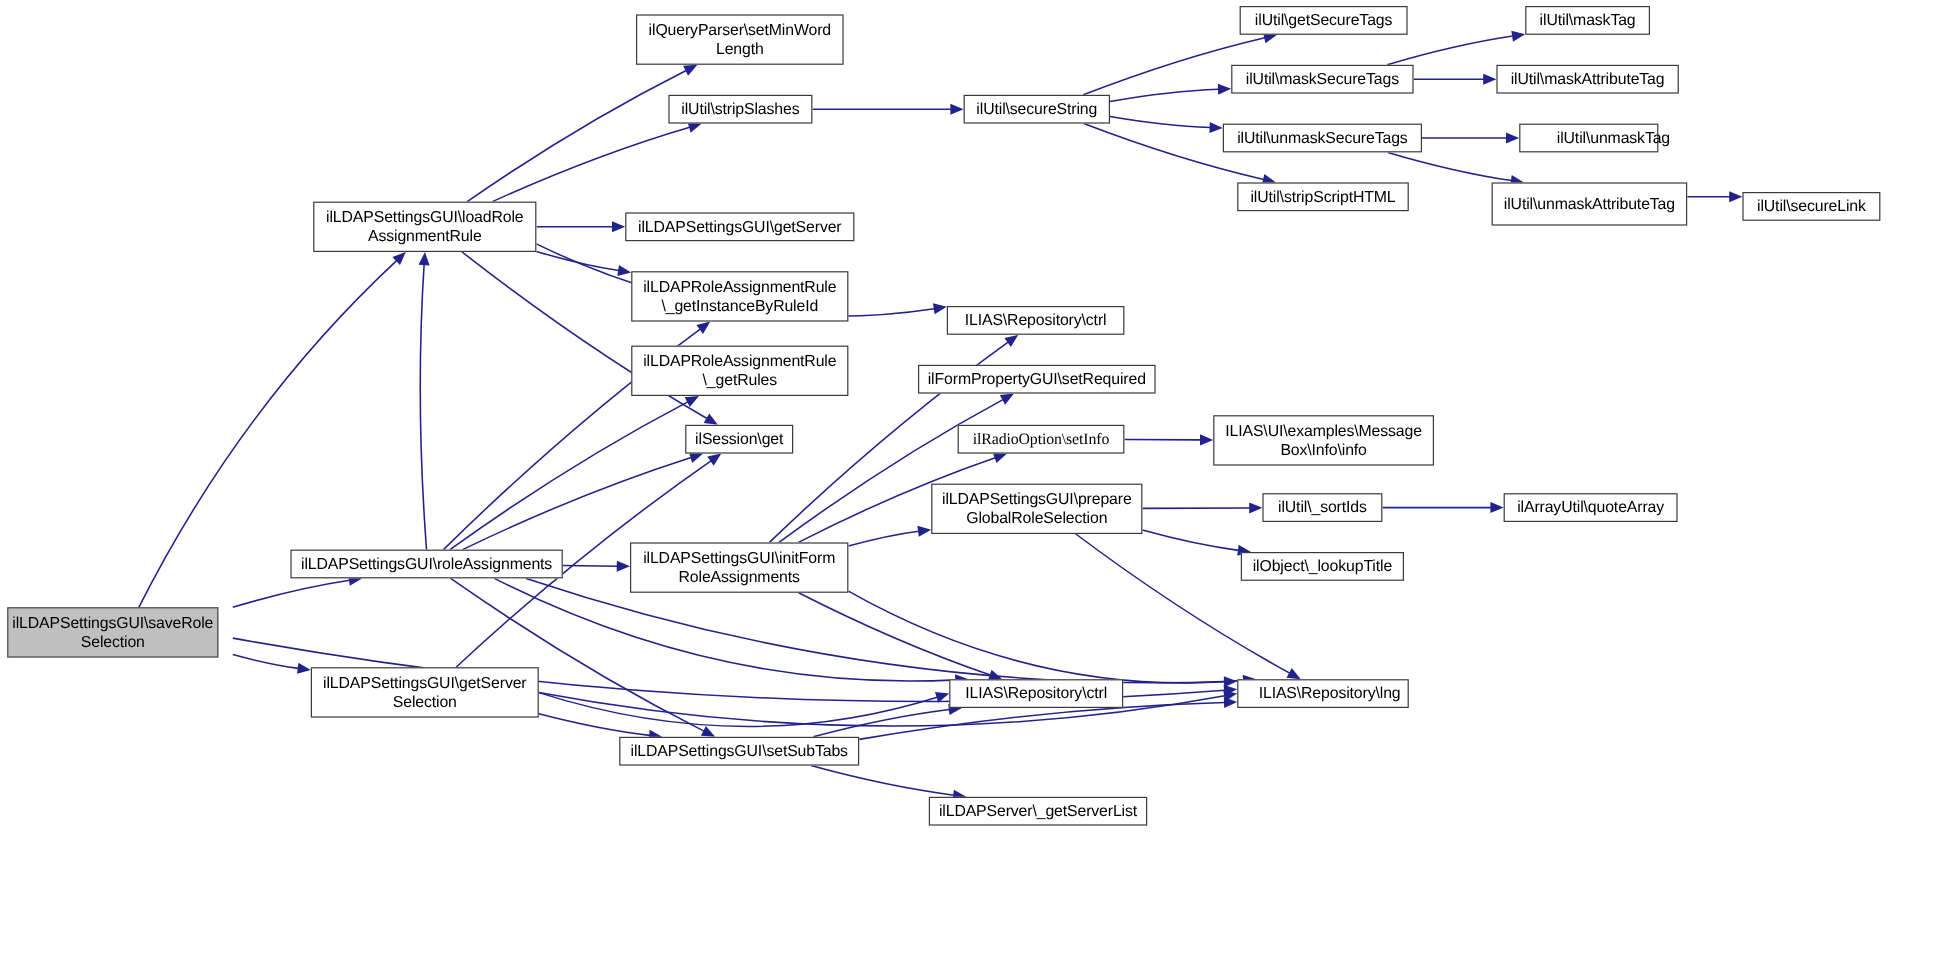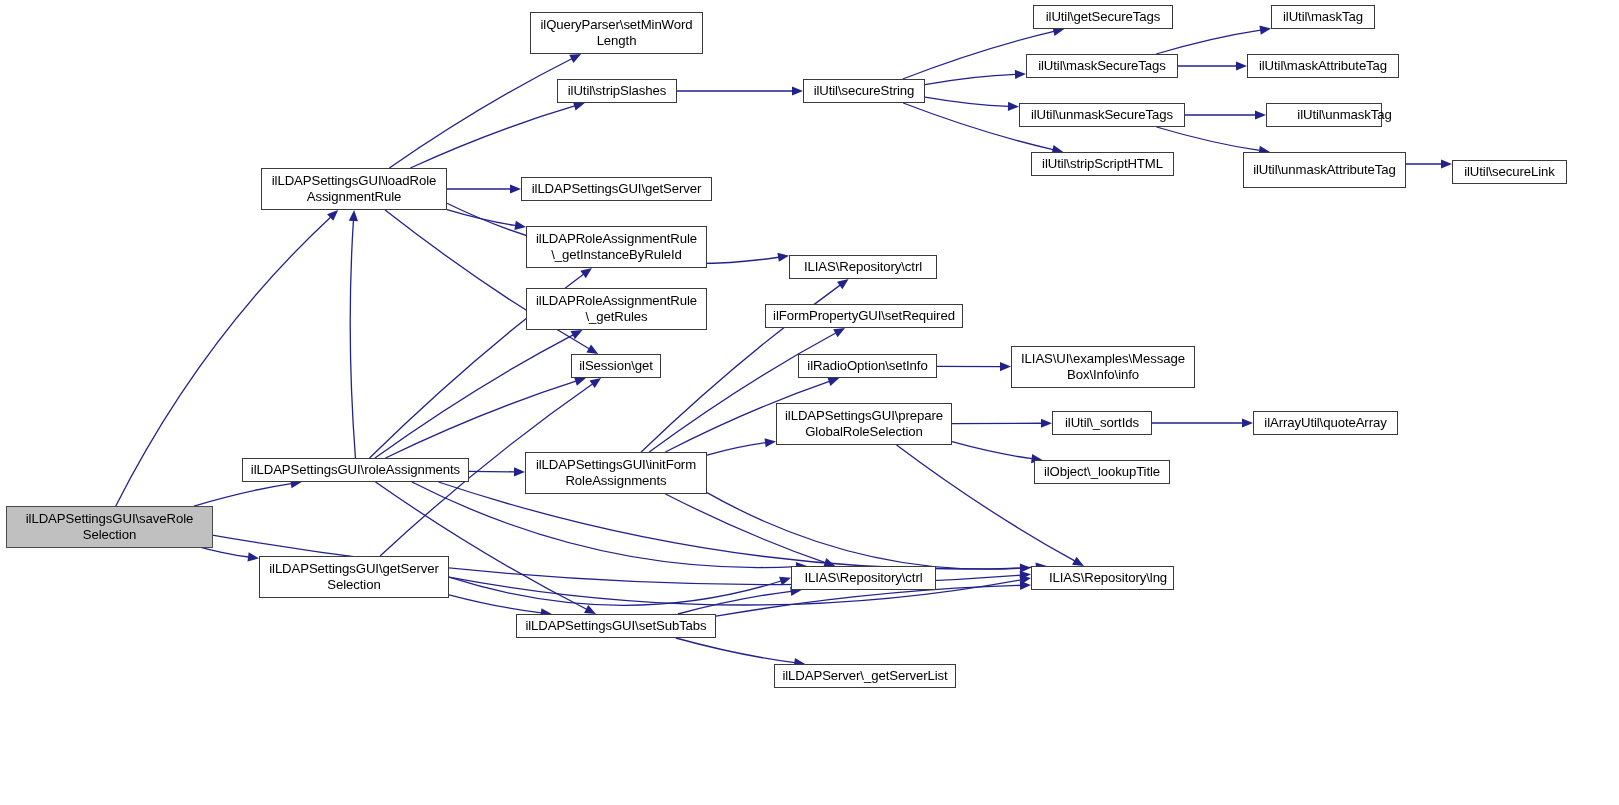--- a/index.html
+++ b/index.html
@@ -106,21 +106,21 @@
       <path d="M1185,115 Q1225.5,115 1255.5,115" class="edge"></path>
       <polygon points="1266,115 1255,119.6 1255,110.4" class="arrow"></polygon>
       <path d="M1156.4897959183672,127 Q1212.375,143.4732142857143 1259.623260616815,150.4633134806731" class="edge"></path>
       <polygon points="1270.0102040816328,152 1258.4554292147852,154.9406084024348 1259.8018593079098,145.83966746183262" class="arrow"></polygon>
       <path d="M1406,164 Q1429,164 1441.5,164" class="edge"></path>
       <polygon points="1452,164 1441,168.6 1441,159.4" class="arrow"></polygon>
       <path d="M1152,423 Q1202.5,423 1242.5,423" class="edge"></path>
       <polygon points="1253,423 1242,427.6 1242,418.4" class="arrow"></polygon>
     </svg>
   <div id="nodes">
-      <div class="node root" style="left: 6px; top: 506px; width: 207px; height: 42px;">ilLDAPSettingsGUI\saveRole
+      <div class="node root" style="left: 6px; top: 506px; width: 176px; height: 42px;">ilLDAPSettingsGUI\saveRole
 Selection</div>
       <div class="node" style="left: 261px; top: 168px; width: 186px; height: 42px;">ilLDAPSettingsGUI\loadRole
 AssignmentRule</div>
       <div class="node" style="left: 242px; top: 458px; width: 227px; height: 24px;">ilLDAPSettingsGUI\roleAssignments</div>
       <div class="node" style="left: 259px; top: 556px; width: 190px; height: 42px;">ilLDAPSettingsGUI\getServer
 Selection</div>
       <div class="node" style="left: 530px; top: 12px; width: 173px; height: 42px;">ilQueryParser\setMinWord
 Length</div>
       <div class="node" style="left: 557px; top: 79px; width: 120px; height: 24px;">ilUtil\stripSlashes</div>
       <div class="node" style="left: 521px; top: 177px; width: 191px; height: 24px;">ilLDAPSettingsGUI\getServer</div>
@@ -128,21 +128,21 @@
 \_getInstanceByRuleId</div>
       <div class="node" style="left: 526px; top: 288px; width: 181px; height: 42px;">ilLDAPRoleAssignmentRule
 \_getRules</div>
       <div class="node" style="left: 571px; top: 354px; width: 90px; height: 24px;">ilSession\get</div>
       <div class="node" style="left: 525px; top: 452px; width: 182px; height: 42px;">ilLDAPSettingsGUI\initForm
 RoleAssignments</div>
       <div class="node" style="left: 516px; top: 614px; width: 200px; height: 24px;">ilLDAPSettingsGUI\setSubTabs</div>
       <div class="node" style="left: 803px; top: 79px; width: 122px; height: 24px;">ilUtil\secureString</div>
       <div class="node" style="left: 789px; top: 255px; width: 148px; height: 24px;">ILIAS\Repository\ctrl</div>
       <div class="node" style="left: 765px; top: 304px; width: 198px; height: 24px; text-align: right;">ilFormPropertyGUI\setRequired</div>
-      <div class="node" style="left: 798px; top: 354px; width: 139px; height: 24px;">ilRadioOption\setInfo</div>
+      <div class="node" style="left: 798px; top: 354px; width: 139px; height: 24px; font-family: Liberation Serif, serif;">ilRadioOption\setInfo</div>
       <div class="node" style="left: 776px; top: 403px; width: 176px; height: 42px;">ilLDAPSettingsGUI\prepare
 GlobalRoleSelection</div>
       <div class="node" style="left: 791px; top: 566px; width: 145px; height: 24px;">ILIAS\Repository\ctrl</div>
       <div class="node" style="left: 774px; top: 664px; width: 182px; height: 24px;">ilLDAPServer\_getServerList</div>
       <div class="node" style="left: 1033px; top: 5px; width: 140px; height: 24px; text-align: right;">ilUtil\getSecureTags</div>
       <div class="node" style="left: 1026px; top: 54px; width: 152px; height: 24px;">ilUtil\maskSecureTags</div>
       <div class="node" style="left: 1019px; top: 103px; width: 166px; height: 24px;">ilUtil\unmaskSecureTags</div>
       <div class="node" style="left: 1031px; top: 152px; width: 143px; height: 24px;">ilUtil\stripScriptHTML</div>
       <div class="node" style="left: 1011px; top: 346px; width: 184px; height: 42px;">ILIAS\UI\examples\Message
 Box\Info\info</div>

